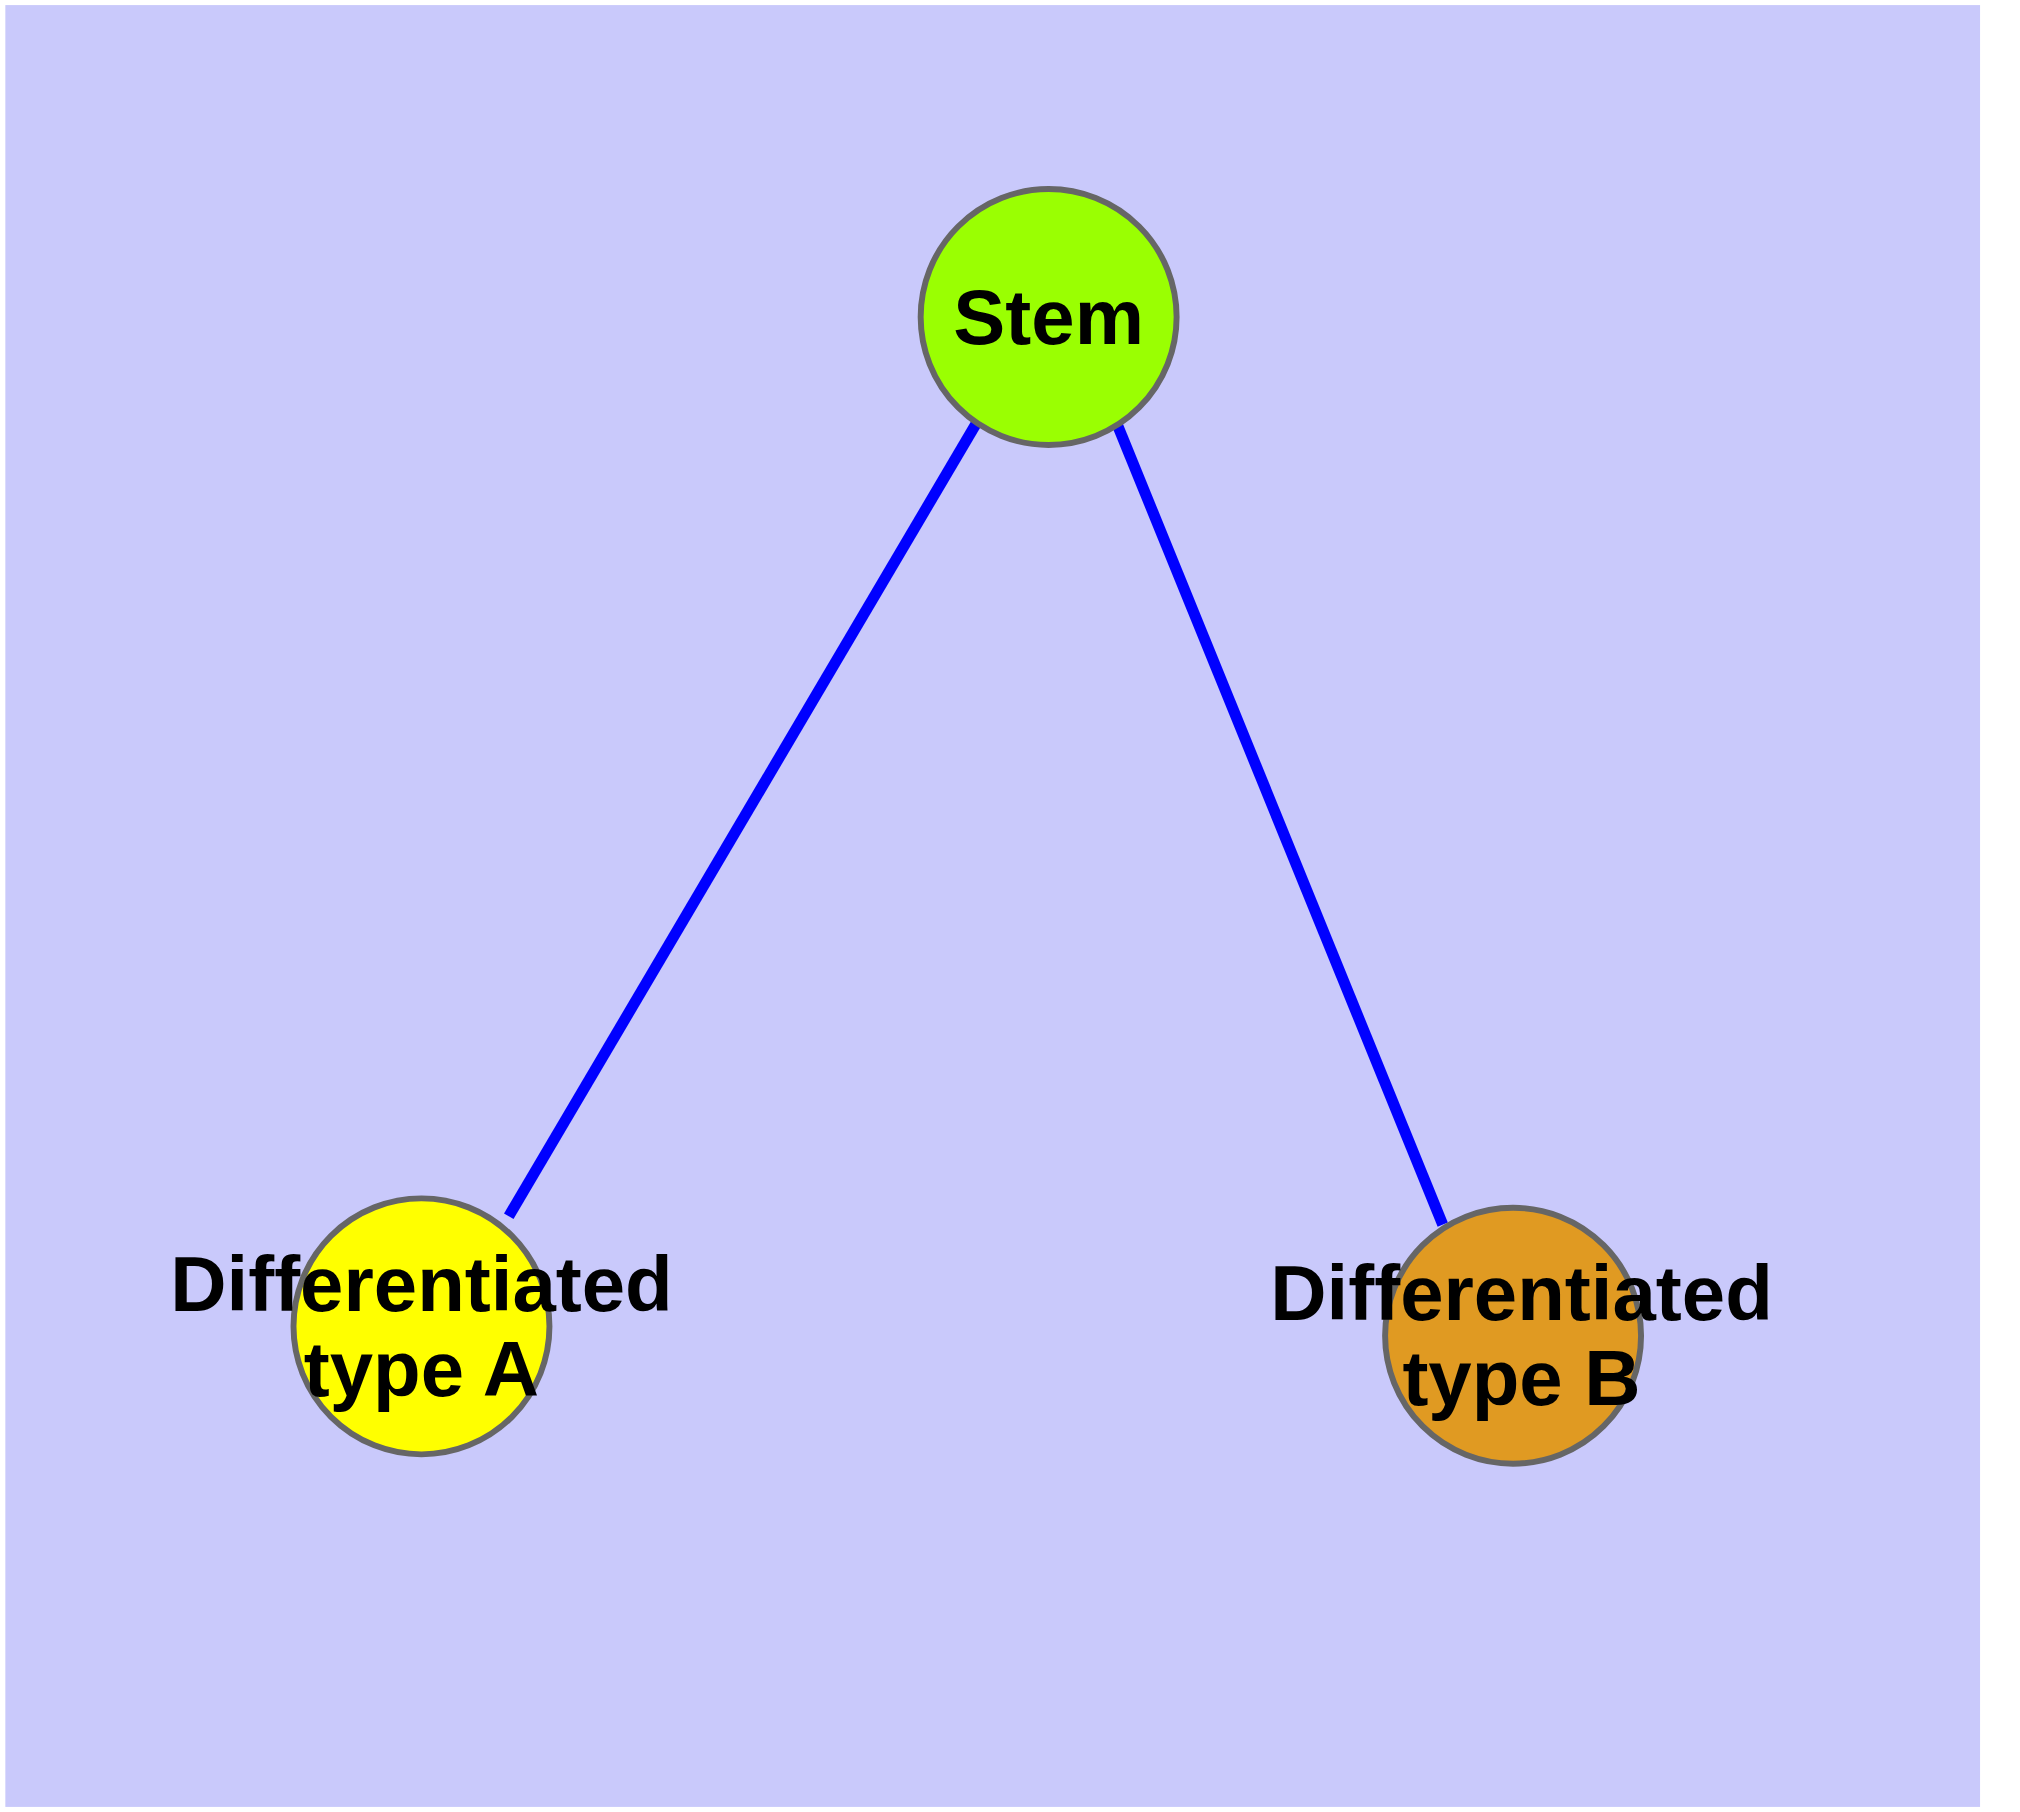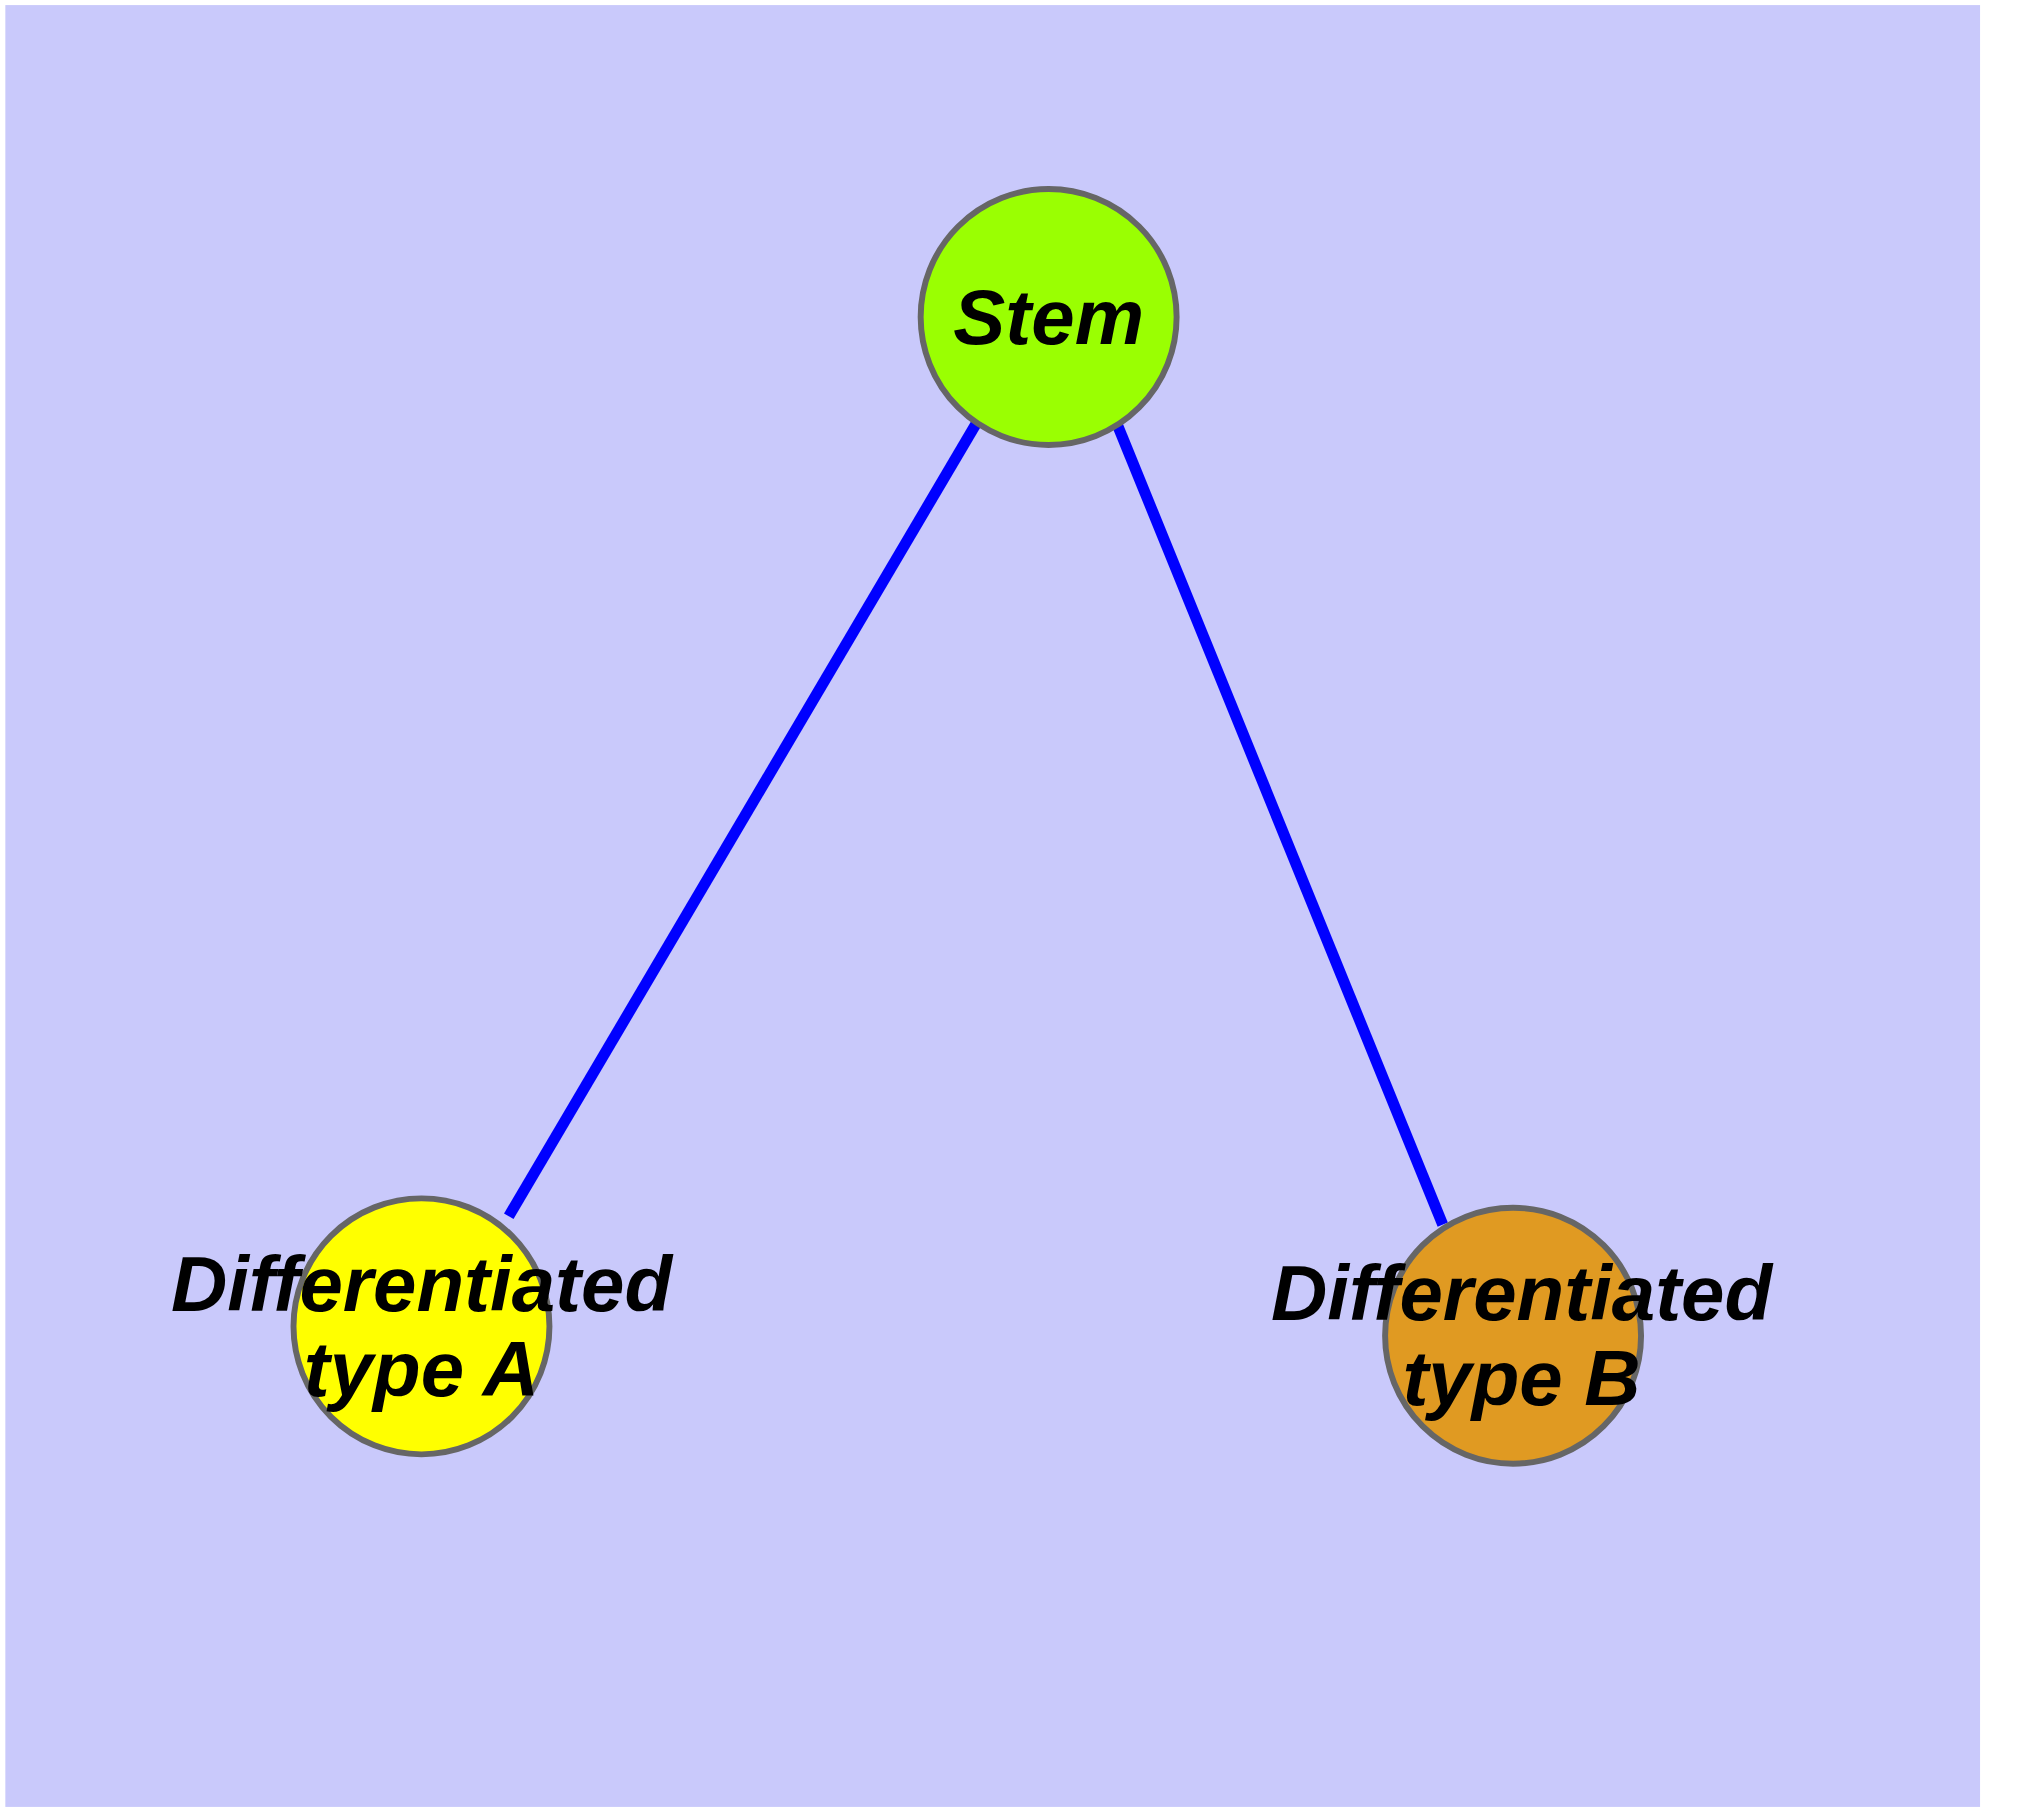--- a/index.html
+++ b/index.html
@@ -26,21 +26,21 @@
   }
   .node-label {
     font-family: "Liberation Sans", sans-serif;
     font-weight: bold;
     fill: #000000;
   }
 </style>
 </head>
 <body style="background: rgb(255, 255, 255);">
 
-<div id="graph-root" style="width: 2021px; height: 1812px; font-style: italic;">
+<div id="graph-root" style="width: 2021px; height: 1812px;">
   <svg id="graph-svg" width="2021" height="1812" viewBox="0 0 2384 2138" xmlns="http://www.w3.org/2000/svg">
 
     <rect id="panel-bg" x="6" y="6" width="2330" height="2126" fill="#c9c9fb"></rect>
 
     <g id="edges-layer">
         <line x1="1152" y1="499" x2="600" y2="1435" stroke="#0000ff" stroke-width="13" stroke-linecap="butt"></line>
         <line x1="1318" y1="501" x2="1702" y2="1445" stroke="#0000ff" stroke-width="13" stroke-linecap="butt"></line>
       </g>
     <g id="nodes-layer">
         <circle cx="1237" cy="374" r="151" fill="#9aff02" stroke="#666666" stroke-width="7"></circle>

